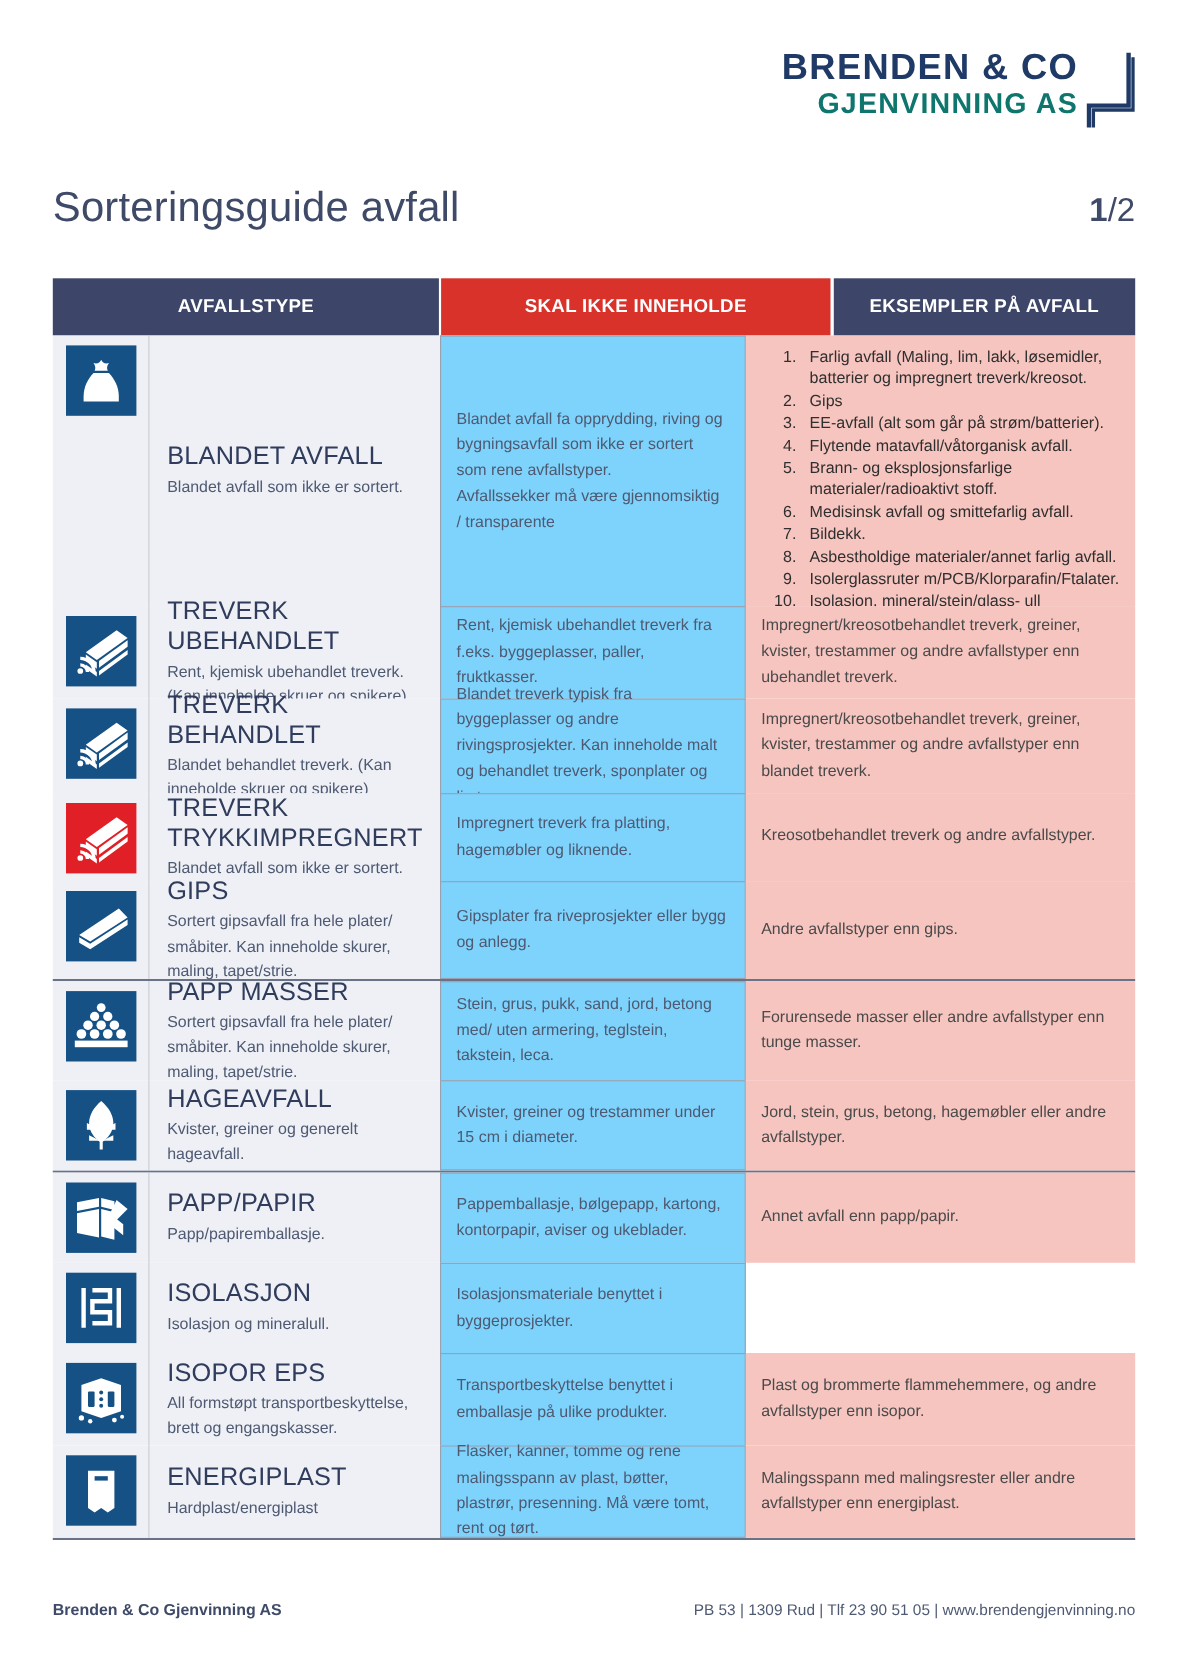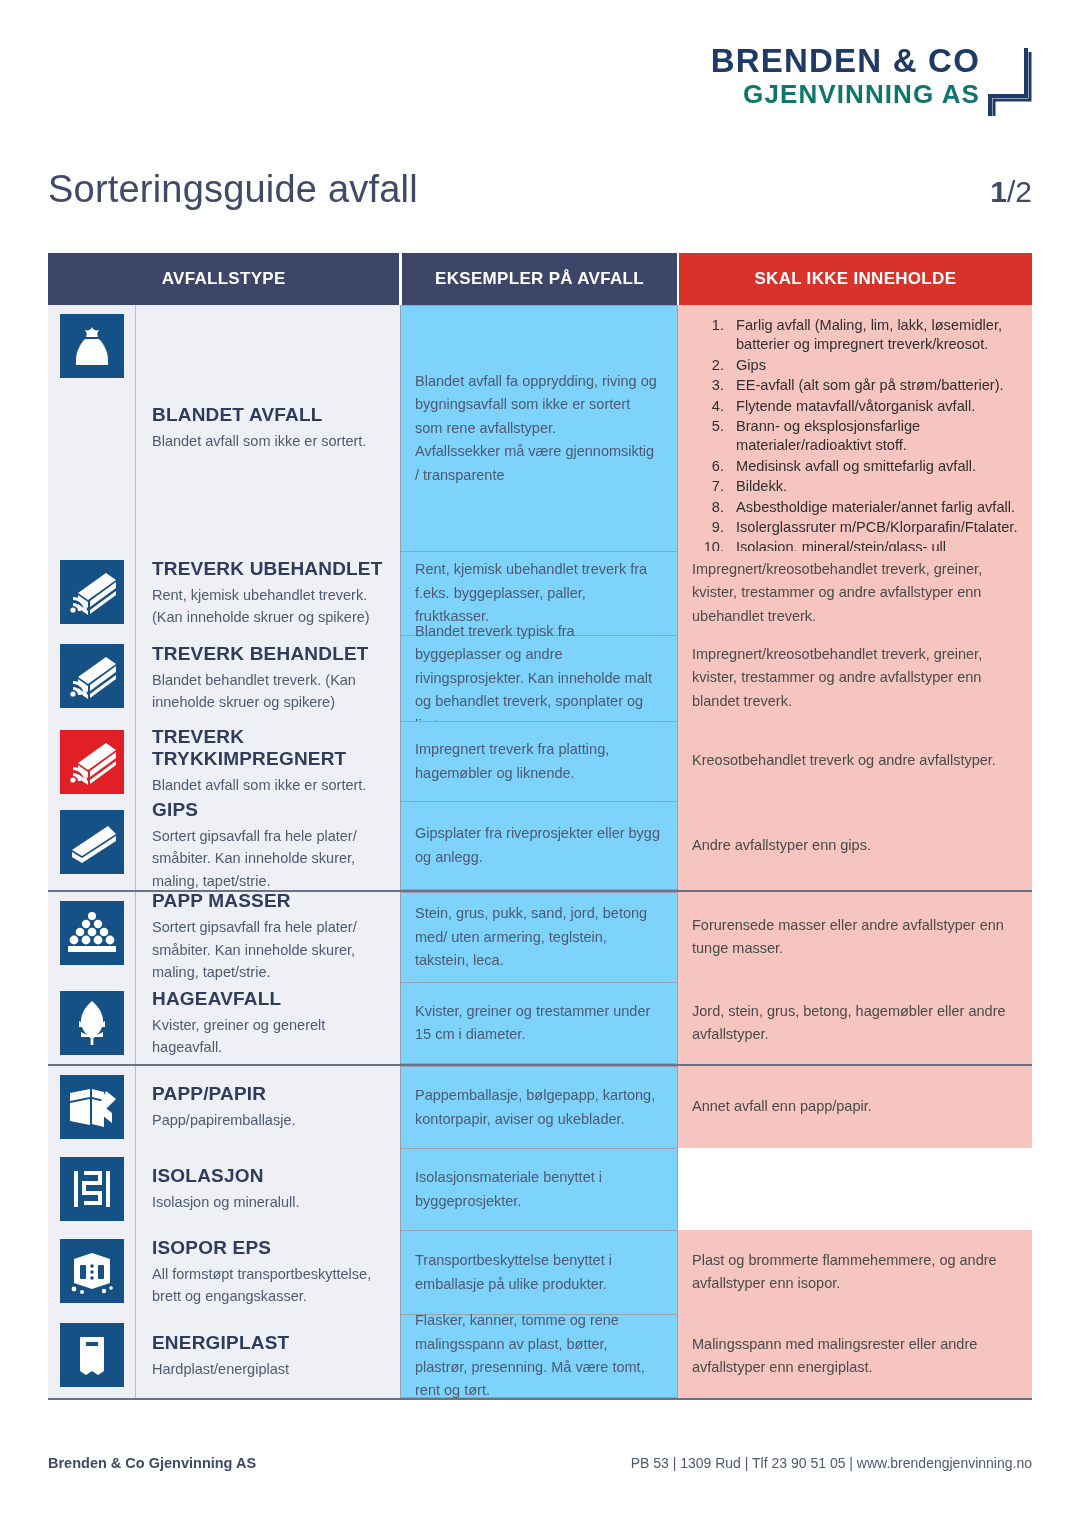--- a/index.html
+++ b/index.html
@@ -59,21 +59,21 @@
     border-right: 1px solid #b9bfcd;
   }
   .tile { width: 64px; height: 64px; background: #165185; display:block; }
   .tile.red { background: #e01f26; }
 
   .c-name {
     width: 264px; background: #eef0f5; flex: none;
     display: flex; flex-direction: column; justify-content: center;
     padding: 8px 14px 8px 16px;
   }
-  .wtitle { font-size: 19px; font-weight: bold; color: #2f3c5c; letter-spacing: .2px; }
+  .wtitle { font-size: 23px; font-weight: normal; color: #2f3c5c; letter-spacing: .2px; }
   .wdesc  { font-size: 14.5px; color: #4e5972; line-height: 1.55; margin-top: 4px; }
 
   .c-ex {
     width: 278px; flex: none; background: #7dd3fc;
     display: flex; align-items: center;
     padding: 8px 16px 8px 14px;
     border-top: 1px solid #9aa0ae;
     border-left: 1px solid #9aa0ae;
     border-right: 1px solid #9aa0ae;
   }
@@ -124,22 +124,22 @@
   </div>
 
   <div class="title-row">
     <div class="doc-title">Sorteringsguide avfall</div>
     <div class="page-num"><span class="cur">1</span><span>/</span><span>2</span></div>
   </div>
 
   <div class="table">
     <div class="thead">
       <div class="th th-type">AVFALLSTYPE</div>
+      <div class="th th-not">SKAL IKKE INNEHOLDE</div>
       <div class="th th-ex">EKSEMPLER PÅ AVFALL</div>
-      <div class="th th-not">SKAL IKKE INNEHOLDE</div>
     </div>
     <div class="tbody" id="tbody">
         <div class="group">
           <div class="row row-blandet" style="height: 246px;">
             <div class="c-icon">
               <span class="tile"><svg viewBox="0 0 64 64">
                   <path fill="#ffffff" d="M32 13c-1 3-4 4-7 3 2 3 2 5 1 7h12c-1-2-1-4 1-7-3 1-6 0-7-3z"></path>
                   <path fill="#ffffff" d="M25 25h14c5 5 9 13 9 21v5H16v-5c0-8 4-16 9-21z"></path>
                 </svg></span>
             </div>

